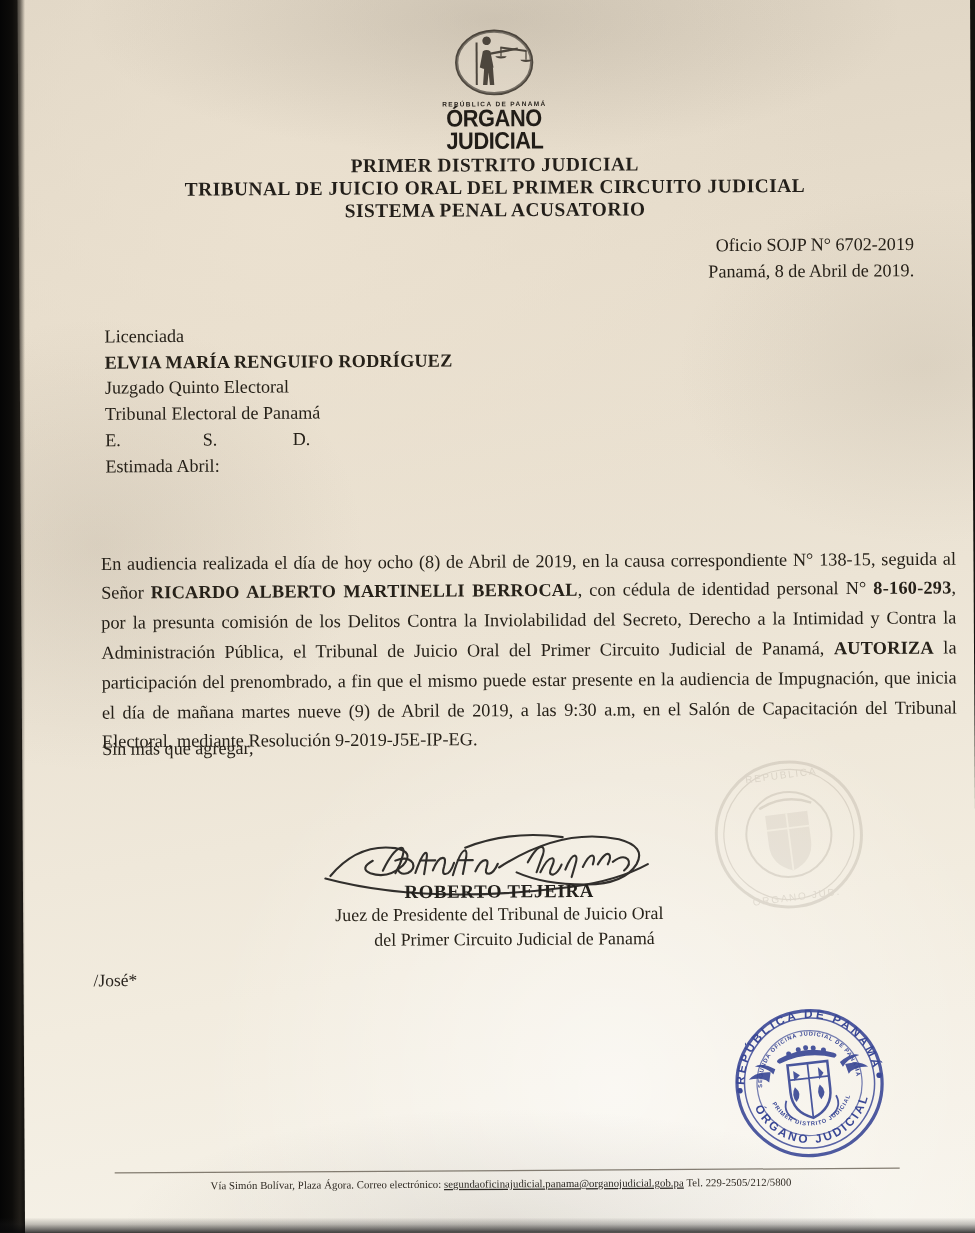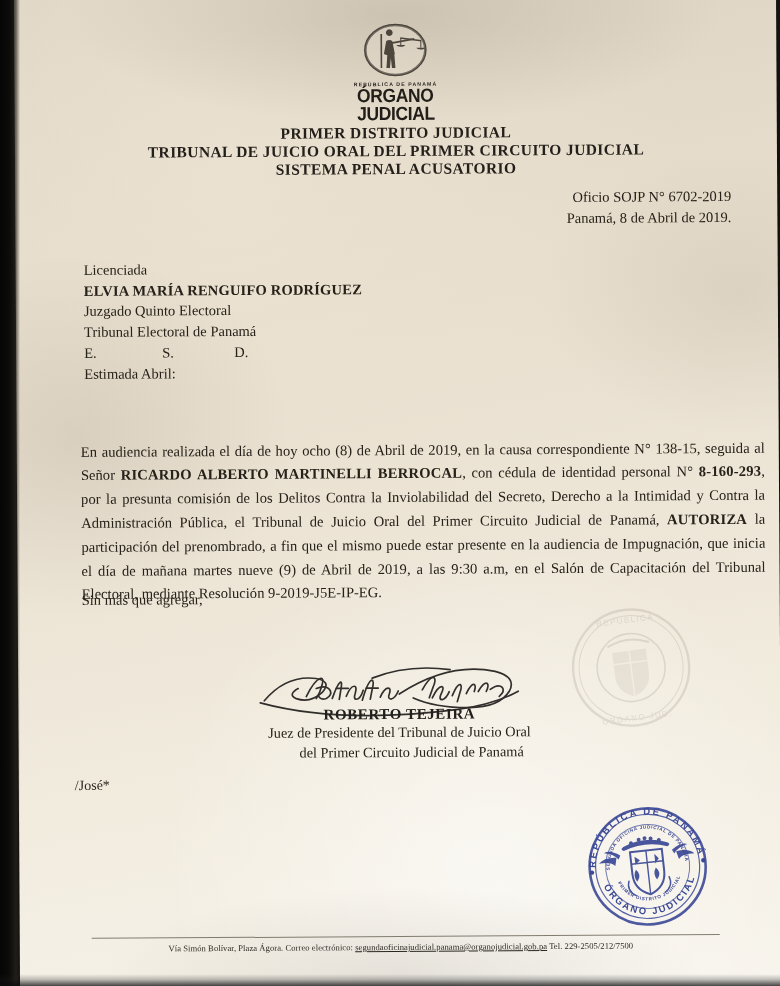--- a/index.html
+++ b/index.html
@@ -401,21 +401,21 @@
 
           <path d="M46 78 q-4 10 6 16" fill="none" stroke="#2b3a8f" stroke-width="1.4"></path>
           <path d="M86 78 q4 10 -6 16" fill="none" stroke="#2b3a8f" stroke-width="1.4"></path>
         </g>
       </svg>
 
       <div class="footer-rule"></div>
       <div class="footer-text">
         <span>Vía Simón Bolívar, Plaza Ágora. Correo electrónico:</span>
         <span class="mail">segundaoficinajudicial.panama@organojudicial.gob.pa</span>
-        <span>Tel. 229-2505/212/7500</span>
+        <span>Tel. 229-2505/212/5800</span>
       </div>
 
     </div>
   </div>
 
   <div class="left-gutter"></div>
   <div class="right-gutter"></div>
   <div class="bottom-gutter"></div>
 </div>
 

